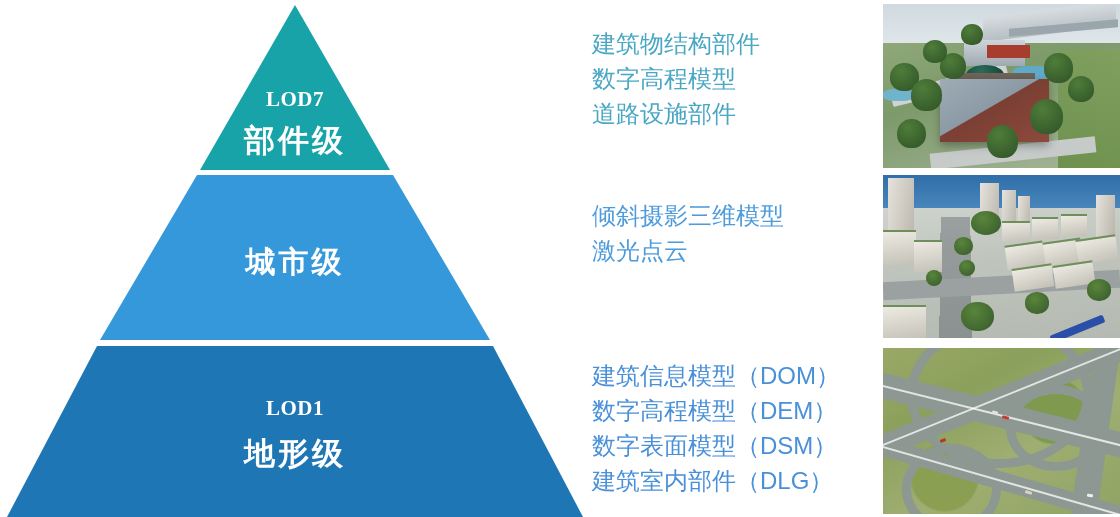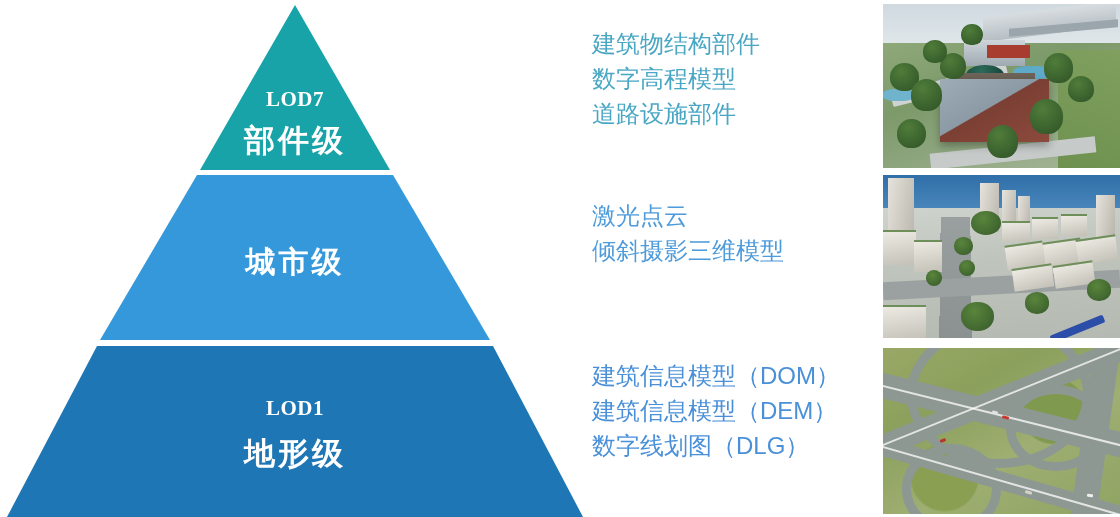--- a/index.html
+++ b/index.html
@@ -253,28 +253,29 @@
 
 <div id="descriptions">
 
   <div class="desc-block" id="desc-block-0">
     <div class="desc-line" style="color:#4AA7C4">建筑物结构部件</div>
     <div class="desc-line" style="color:#4AA7C4">数字高程模型</div>
     <div class="desc-line" style="color:#4AA7C4">道路设施部件</div>
   </div>
 
   <div class="desc-block" id="desc-block-1">
+    <div class="desc-line" style="color:#4E9BDB">倾斜摄影三维模型</div>
     <div class="desc-line" style="color:#4E9BDB">激光点云</div>
-    <div class="desc-line" style="color:#4E9BDB">倾斜摄影三维模型</div>
   </div>
 
   <div class="desc-block" id="desc-block-2">
     <div class="desc-line" style="color:#4A90D9">建筑信息模型（DOM）</div>
-    <div class="desc-line" style="color:#4A90D9">建筑信息模型（DEM）</div>
-    <div class="desc-line" style="color:#4A90D9">数字线划图（DLG）</div>
+    <div class="desc-line" style="color:#4A90D9">数字高程模型（DEM）</div>
+    <div class="desc-line" style="color:#4A90D9">数字表面模型（DSM）</div>
+    <div class="desc-line" style="color:#4A90D9">建筑室内部件（DLG）</div>
   </div>
 </div>
 
 <div id="image-column">
 
   <div class="photo" id="photo-0">
     <div class="photo-inner">
       <div class="p0-sky"></div>
       <div class="p0-ground"></div>
       <div class="p0-lawn-r"></div>

